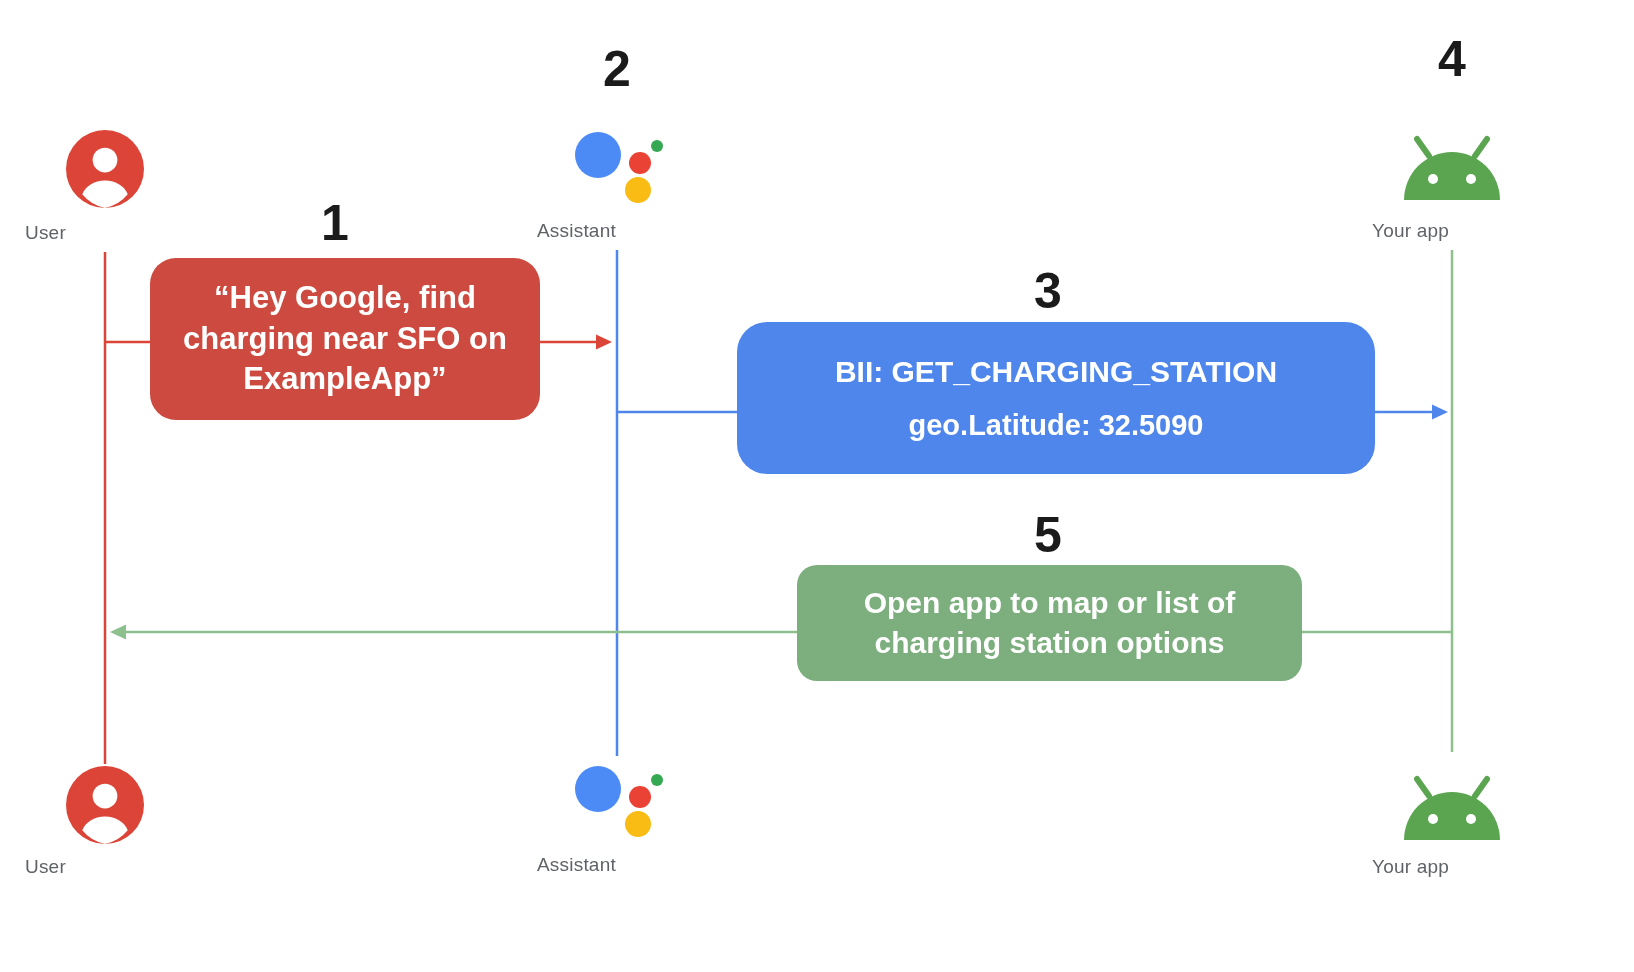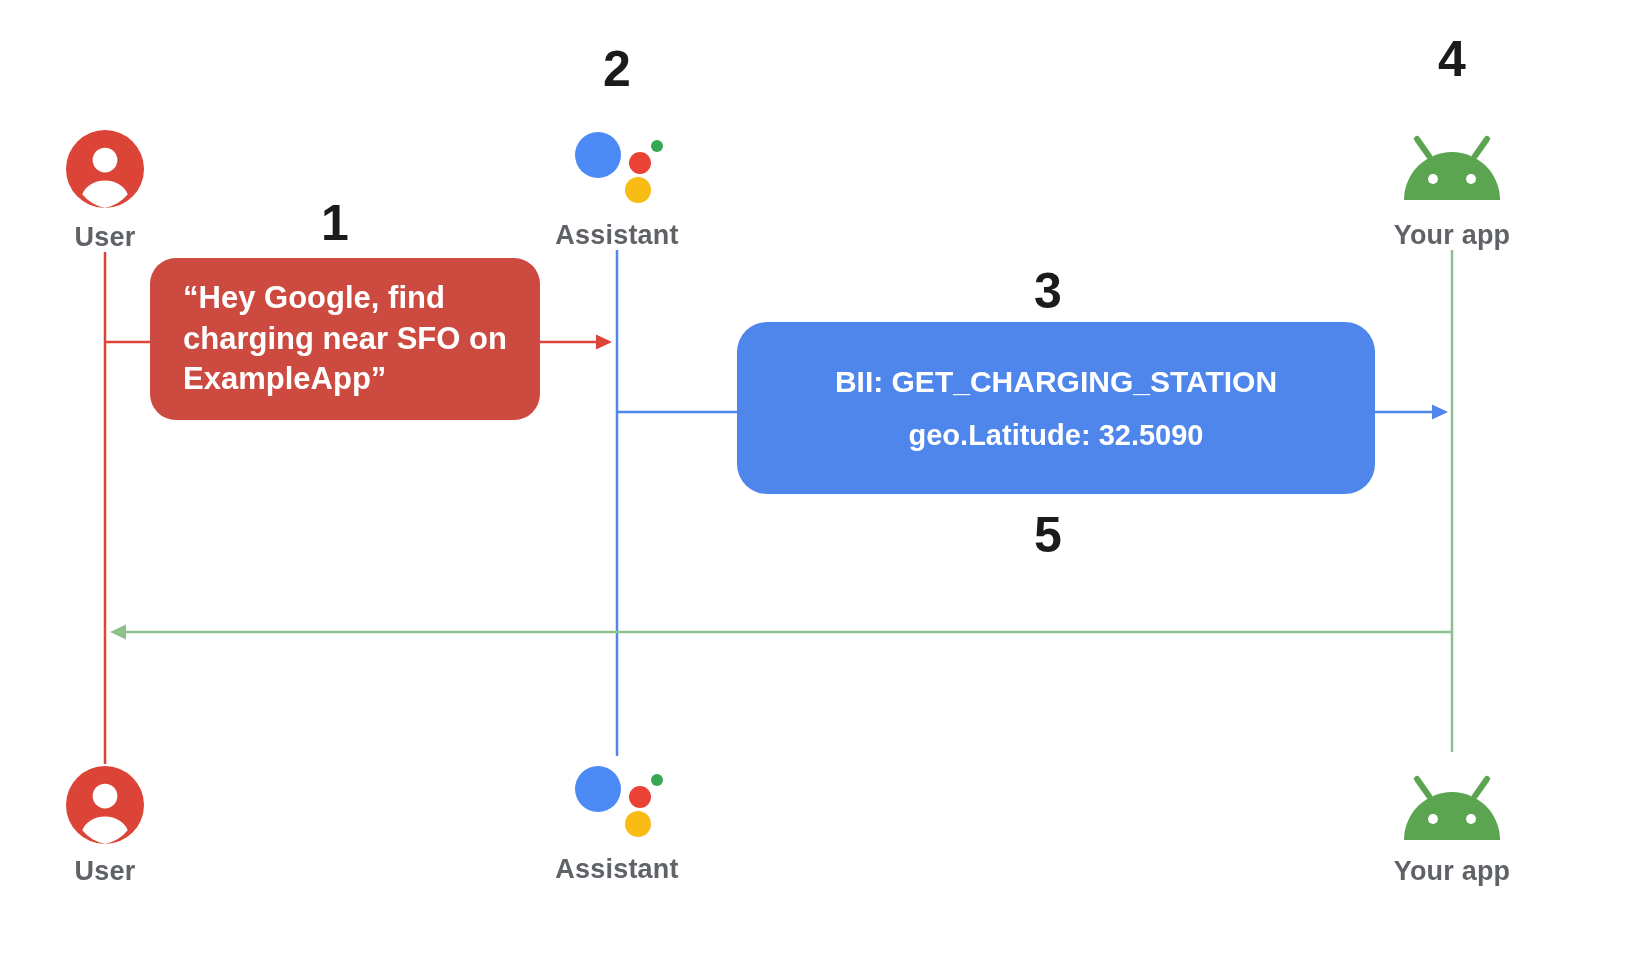--- a/index.html
+++ b/index.html
@@ -23,23 +23,23 @@
     height: 972px;
     z-index: 1;
   }
   .icon {
     position: absolute;
     z-index: 2;
   }
   .actor-label {
     position: absolute;
     width: 160px;
-    text-align: center;
-    font-size: 27px;
-    font-weight: 700;
+    text-align: left;
+    font-size: 19px;
+    font-weight: 400;
     color: var(--label_gray, #5f6368);
     letter-spacing: 0.2px;
     z-index: 2;
   }
   .step-number {
     position: absolute;
     width: 60px;
     text-align: center;
     font-size: 50px;
     font-weight: 800;
@@ -47,20 +47,21 @@
     z-index: 2;
   }
   .bubble {
     position: absolute;
     color: #ffffff;
     font-weight: 700;
     display: flex;
     flex-direction: column;
     align-items: center;
     justify-content: center;
+    text-align: center;
     z-index: 3;
     box-sizing: border-box;
     padding: 16px 14px;
   }
   .bubble-red {
     background: var(--red_bubble, #ce4a3e);
     border-radius: 26px;
     font-size: 31px;
     line-height: 1.32;
   }
@@ -131,26 +132,30 @@
   <div class="actor-label" style="left:1372px;top:220px">Your app</div>
 
   <div class="step-number" style="left:305px;top:194px">1</div>
   <div class="bubble bubble-red" style="left:150px;top:258px;width:390px;height:162px">
     <div class="pre">“Hey Google, find
 charging near SFO on
 ExampleApp”</div>
   </div>
 
   <div class="step-number" style="left:1018px;top:262px">3</div>
-  <div class="bubble bubble-blue" style="left:737px;top:322px;width:638px;height:172px">
+  <div class="bubble bubble-blue" style="left:737px;top:322px;width:638px;height:152px">
     <div class="bubble-title">BII: GET_CHARGING_STATION</div>
     <div>geo.Latitude: 32.5090</div>
   </div>
 
   <div class="step-number" style="left:1018px;top:506px">5</div>
+  <div class="bubble bubble-green" style="left:797px;top:565px;width:505px;height:116px">
+    <div class="pre">Open app to map or list of
+charging station options</div>
+  </div>
 
   <svg class="icon" style="left:66px;top:766px" width="78" height="78" viewBox="0 0 48 48">
     <circle cx="24" cy="24" r="24" fill="#DB4437"></circle>
     <circle cx="24" cy="18.5" r="7.6" fill="#ffffff"></circle>
     <path d="M24 31c-6.6 0-12.2 3.6-14 8.6A23.9 23.9 0 0 0 24 48a23.9 23.9 0 0 0 14-8.4C36.2 34.6 30.6 31 24 31z" fill="#ffffff"></path>
   </svg>
   <div class="actor-label" style="left:25px;top:856px">User</div>
 
   <svg class="icon" style="left:560px;top:756px" width="112" height="100" viewBox="0 0 112 100">
     <circle cx="38" cy="33" r="23" fill="#4C8BF5"></circle>

